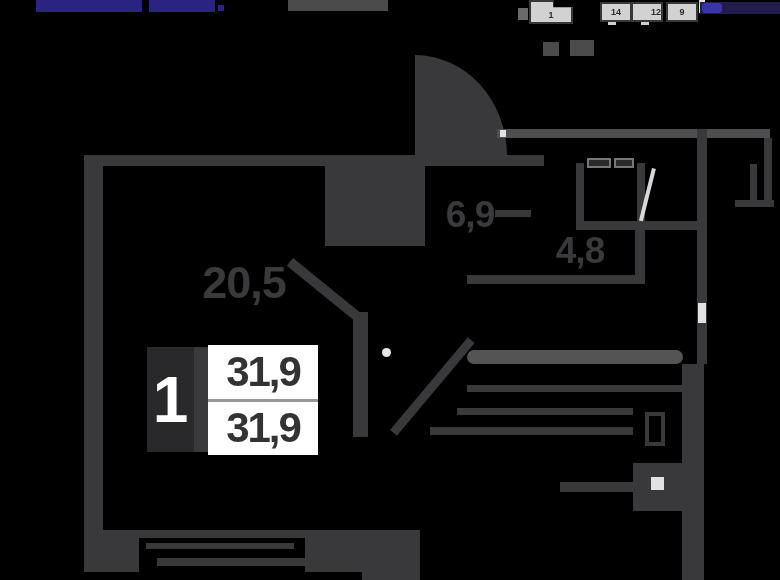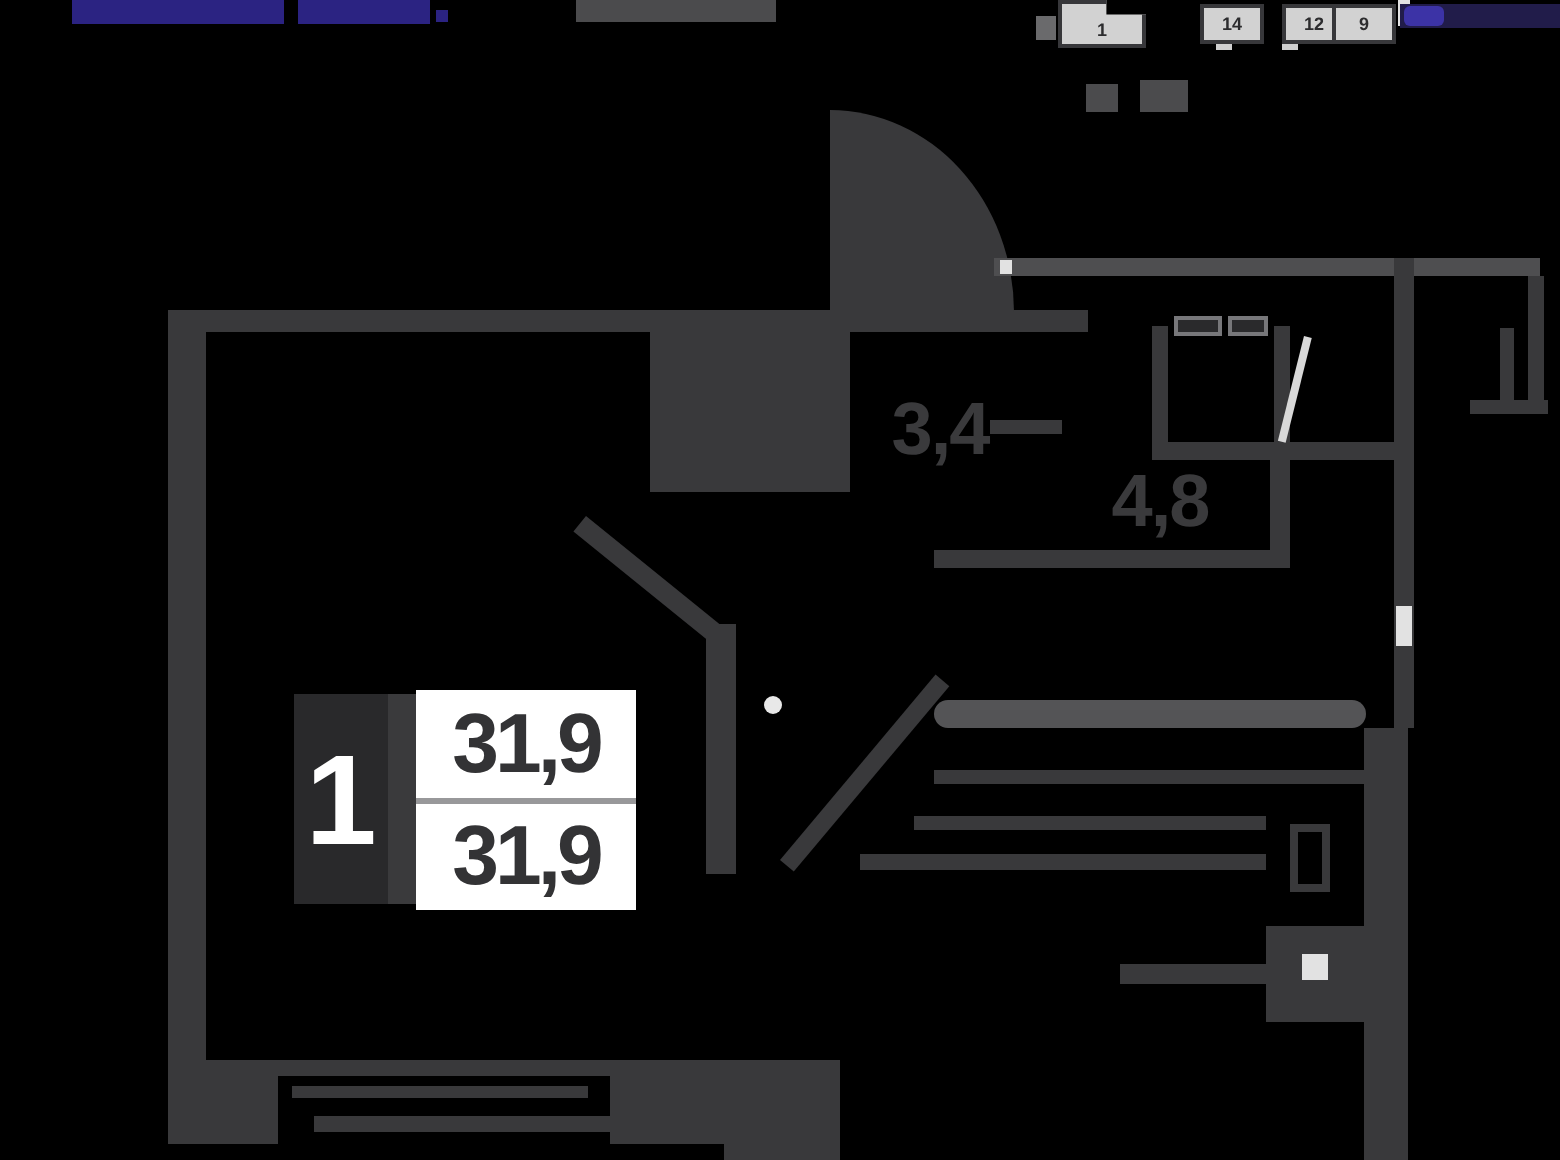--- a/index.html
+++ b/index.html
@@ -52,21 +52,21 @@
   <div class="gray-frag" style="left:288px;top:0;width:100px;height:11px;"></div>
 
   <div class="abs" style="left:514px;top:0;width:196px;height:28px;">
     <div class="gray-frag" style="left:4px;top:8px;width:10px;height:12px;background:#6a6a6c;"></div>
     <div class="mm-unit" style="left:15px;top:0;width:44px;height:24px;clip-path:polygon(0 0,55% 0,55% 30%,100% 30%,100% 100%,0 100%);">
       <span style="margin-top:6px;">1</span>
     </div>
     <div class="mm-unit" style="left:86px;top:2px;width:32px;height:20px;">
       <span>14</span>
     </div>
-    <div class="mm-unit" style="left:127px;top:2px;width:32px;height:20px;">
+    <div class="mm-unit" style="left:117px;top:2px;width:32px;height:20px;justify-content:flex-end;">
       <span>12</span>
     </div>
     <div class="mm-unit" style="left:152px;top:2px;width:32px;height:20px;">
       <span>9</span>
     </div>
     <div class="white" style="left:94px;top:22px;width:8px;height:3px;background:#cfcfcf;"></div>
     <div class="white" style="left:127px;top:22px;width:8px;height:3px;background:#cfcfcf;"></div>
     <div class="white" style="left:185px;top:0;width:6px;height:13px;"></div>
   </div>
 
@@ -119,21 +119,22 @@
   <div class="dframe"></div>
   <div class="w" style="left:560px;top:482px;width:90px;height:10px;"></div>
 
   <div class="w" style="left:84px;top:530px;width:55px;height:42px;"></div>
   <div class="w" style="left:139px;top:530px;width:168px;height:8px;"></div>
   <div class="w" style="left:146px;top:543px;width:148px;height:6px;"></div>
   <div class="w" style="left:157px;top:558px;width:178px;height:8px;"></div>
   <div class="w" style="left:305px;top:530px;width:60px;height:42px;"></div>
   <div class="w" style="left:362px;top:530px;width:58px;height:50px;"></div>
 
-  <div class="room-label lbl-hall">3,4</div>
+  <div class="room-label lbl-living">20,5</div>
+  <div class="room-label lbl-hall">6,9</div>
   <div class="room-label lbl-bath">4,8</div>
 
   <div class="badge-room">1</div>
   <div class="badge-gap"></div>
   <div class="badge-panel">
     <div class="badge-row top">31,9</div>
     <div class="badge-row">31,9</div>
   </div>
 </div>
 

